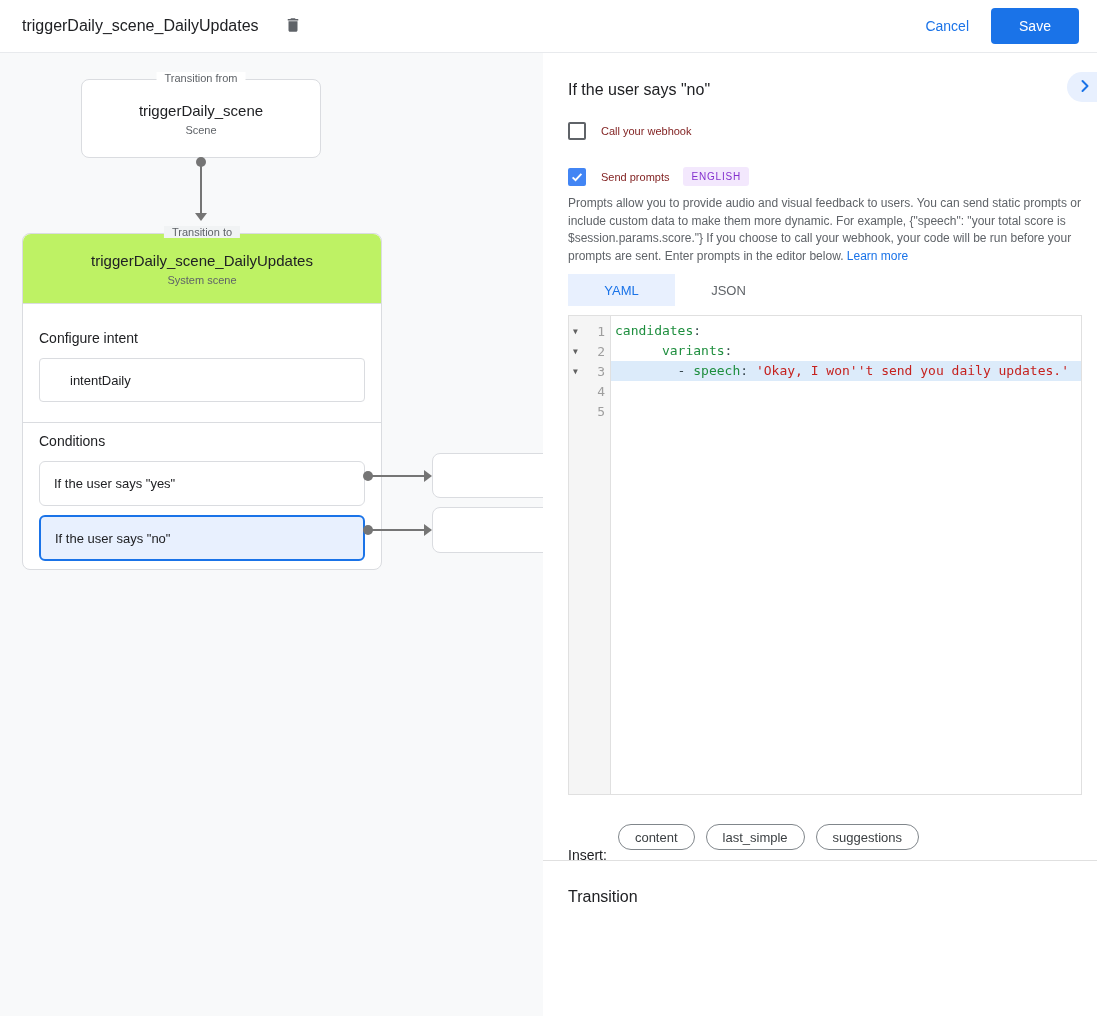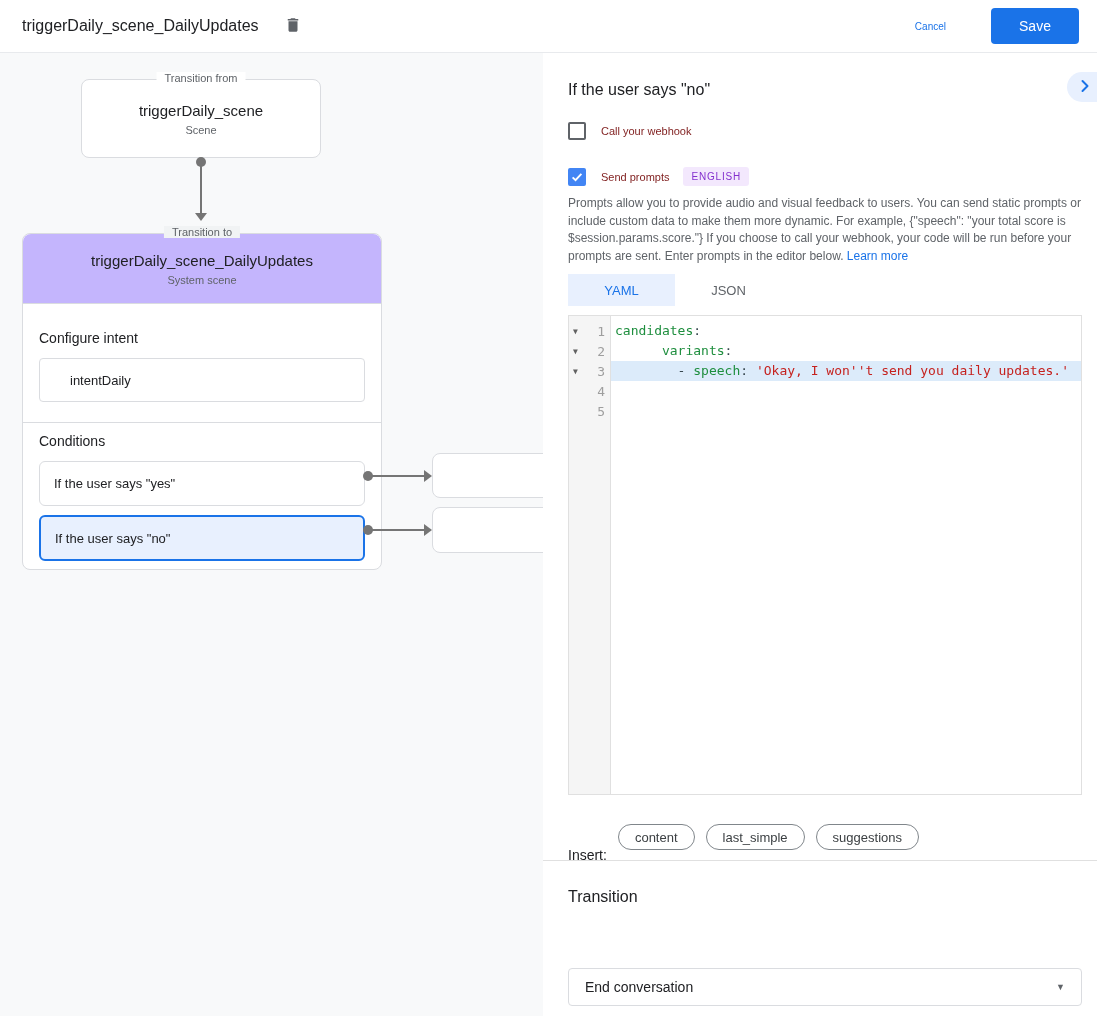--- a/index.html
+++ b/index.html
@@ -7,22 +7,22 @@
   body { font-family:"Liberation Sans", sans-serif; color:#202124; }
   #app { position:relative; width:1097px; height:1016px; overflow:hidden; background:#fff; }
 
   
   .topbar { position:absolute; top:0; left:0; width:1097px; height:53px; background:#fff;
             border-bottom:1px solid #e8eaed; display:flex; align-items:center; }
   .topbar-title { margin-left:22px; font-size:16px; font-weight:500; color:#202124; }
   .trash-btn { margin-left:18px; width:32px; height:32px; border:none; background:transparent;
                display:flex; align-items:center; justify-content:center; cursor:pointer; }
   .topbar-spacer { flex:1; }
-  .cancel-btn { border:none; background:transparent; color:#1a73e8; font-size:10px; font-weight:500;
-                font-family:"Liberation Sans",sans-serif; margin-right:45px; cursor:pointer; }
+  .cancel-btn { border:none; background:transparent; color:#1a73e8; font-size:14px; font-weight:500;
+                font-family:"Liberation Sans",sans-serif; margin-right:22px; cursor:pointer; }
   .save-btn { width:88px; height:36px; margin-right:18px; border:none; border-radius:4px;
               background:#1a73e8; color:#fff; font-size:14px; font-weight:500;
               font-family:"Liberation Sans",sans-serif; cursor:pointer; }
 
   
   .canvas { position:absolute; top:53px; left:0; width:543px; height:963px; background:#f8f9fa; overflow:hidden; }
 
   .node-box { position:absolute; background:#fff; border:1px solid #dadce0; border-radius:8px; }
   .node-legend { position:absolute; top:-8px; left:50%; transform:translateX(-50%);
                  font-size:11px; color:#5f6368; background:#fff; padding:0 8px; white-space:nowrap; }
@@ -31,21 +31,21 @@
 
   .from-box { left:81px; top:26px; width:240px; height:79px; }
   .from-box .node-title { margin-top:22px; }
 
   .vline { position:absolute; left:200px; top:109px; width:2px; height:52px; background:#757575; }
   .vdot  { position:absolute; left:196px; top:104px; width:10px; height:10px; border-radius:50%; background:#757575; }
   .varrow{ position:absolute; left:195px; top:160px; width:0; height:0;
            border-left:6px solid transparent; border-right:6px solid transparent; border-top:8px solid #757575; }
 
   .to-box { left:22px; top:180px; width:360px; height:337px; background:#fff; }
-  .to-box-header { height:70px; background:#c4b5fd; border-bottom:1px solid #dadce0; border-radius:8px 8px 0 0; }
+  .to-box-header { height:70px; background:#bef264; border-bottom:1px solid #dadce0; border-radius:8px 8px 0 0; }
   .to-box-header .node-legend { background:#f1f3f4; }
   .to-box-header .node-title { padding-top:18px; }
   .to-box-body { padding:16px; }
   .section-label { font-size:14px; color:#202124; margin:10px 0 12px 0; }
   .intent-field { height:44px; border:1px solid #dadce0; border-radius:4px; background:#fff;
                   display:flex; align-items:center; padding-left:30px; font-size:13px; color:#202124; }
   .box-divider { height:1px; background:#dadce0; margin:20px -16px 0 -16px; }
   .cond-row { height:45px; border:1px solid #dadce0; border-radius:6px; background:#fff;
               display:flex; align-items:center; padding-left:14px; font-size:13px; color:#202124;
               margin-bottom:9px; cursor:pointer; }
@@ -249,19 +249,15 @@
       <span class="insert-label">Insert:</span>
       <button class="chip">content</button>
       <button class="chip">last_simple</button>
       <button class="chip">suggestions</button>
     </div>
 
     <div class="panel-divider"></div>
 
     <div class="transition-title">Transition</div>
 
-    <div class="dropdown">
-      <span>End conversation</span>
-      <span class="dropdown-caret"></span>
-    </div>
 
   </div>
 </div>
 
 </body></html>

